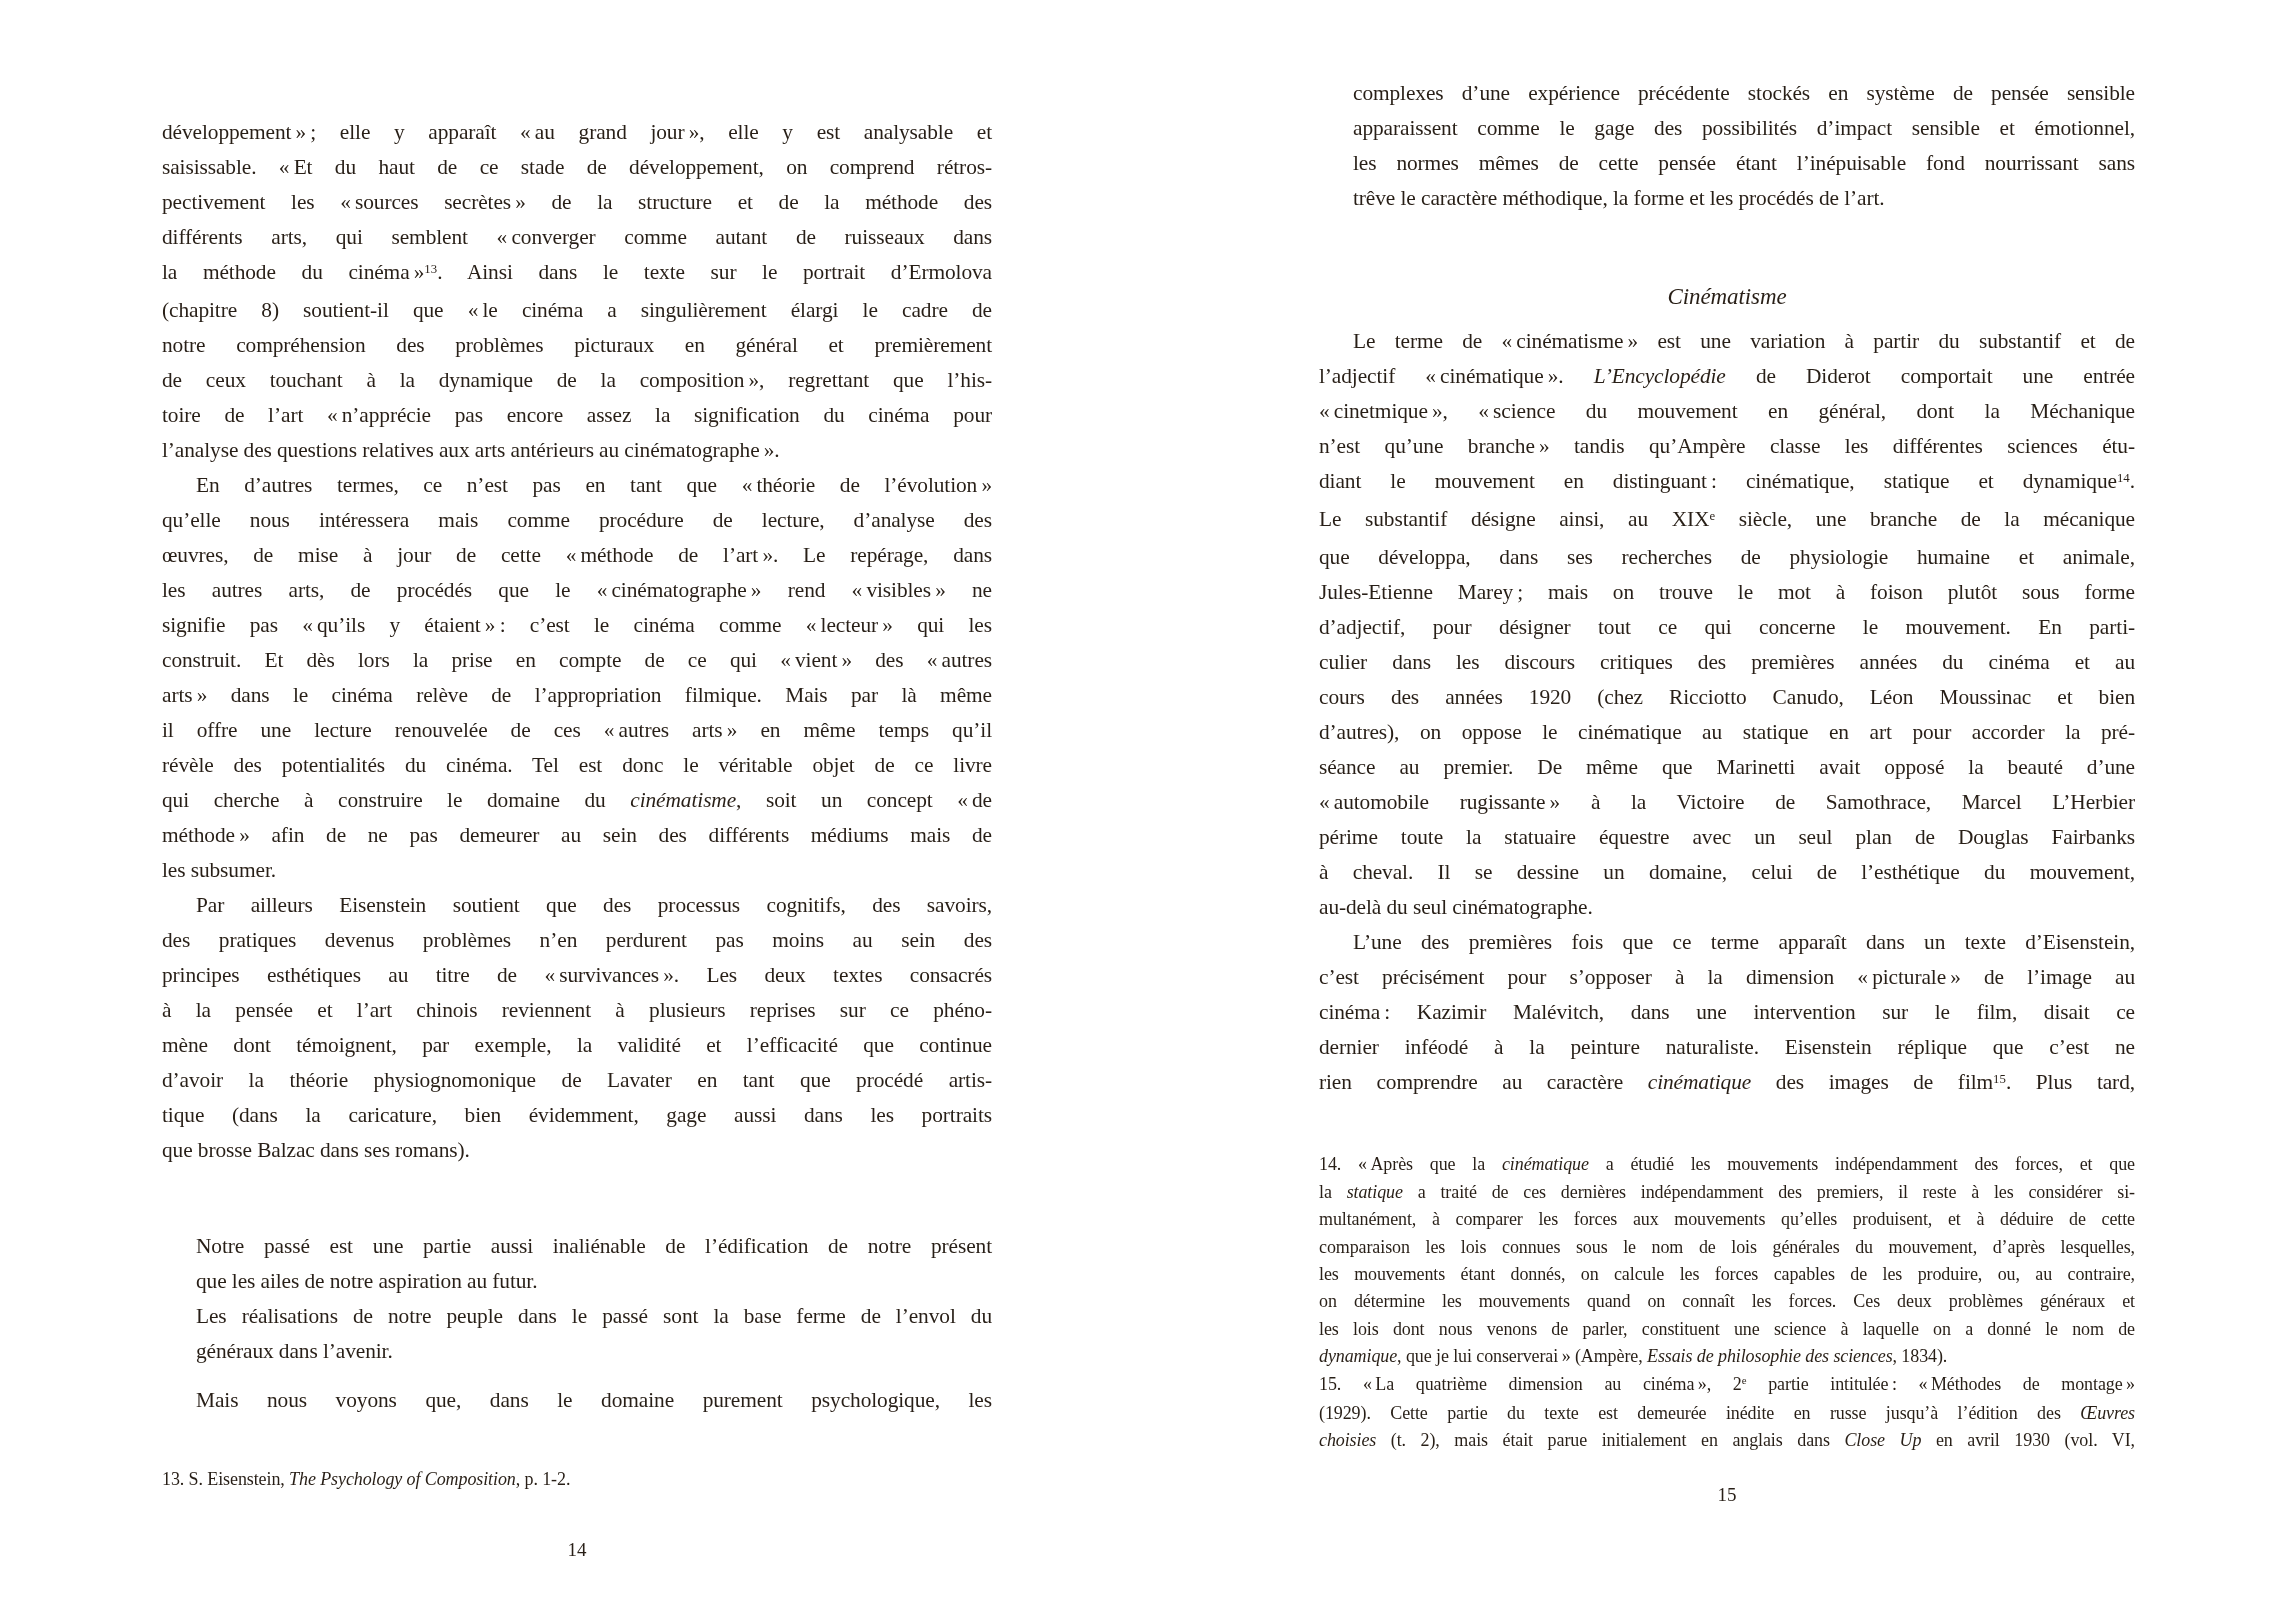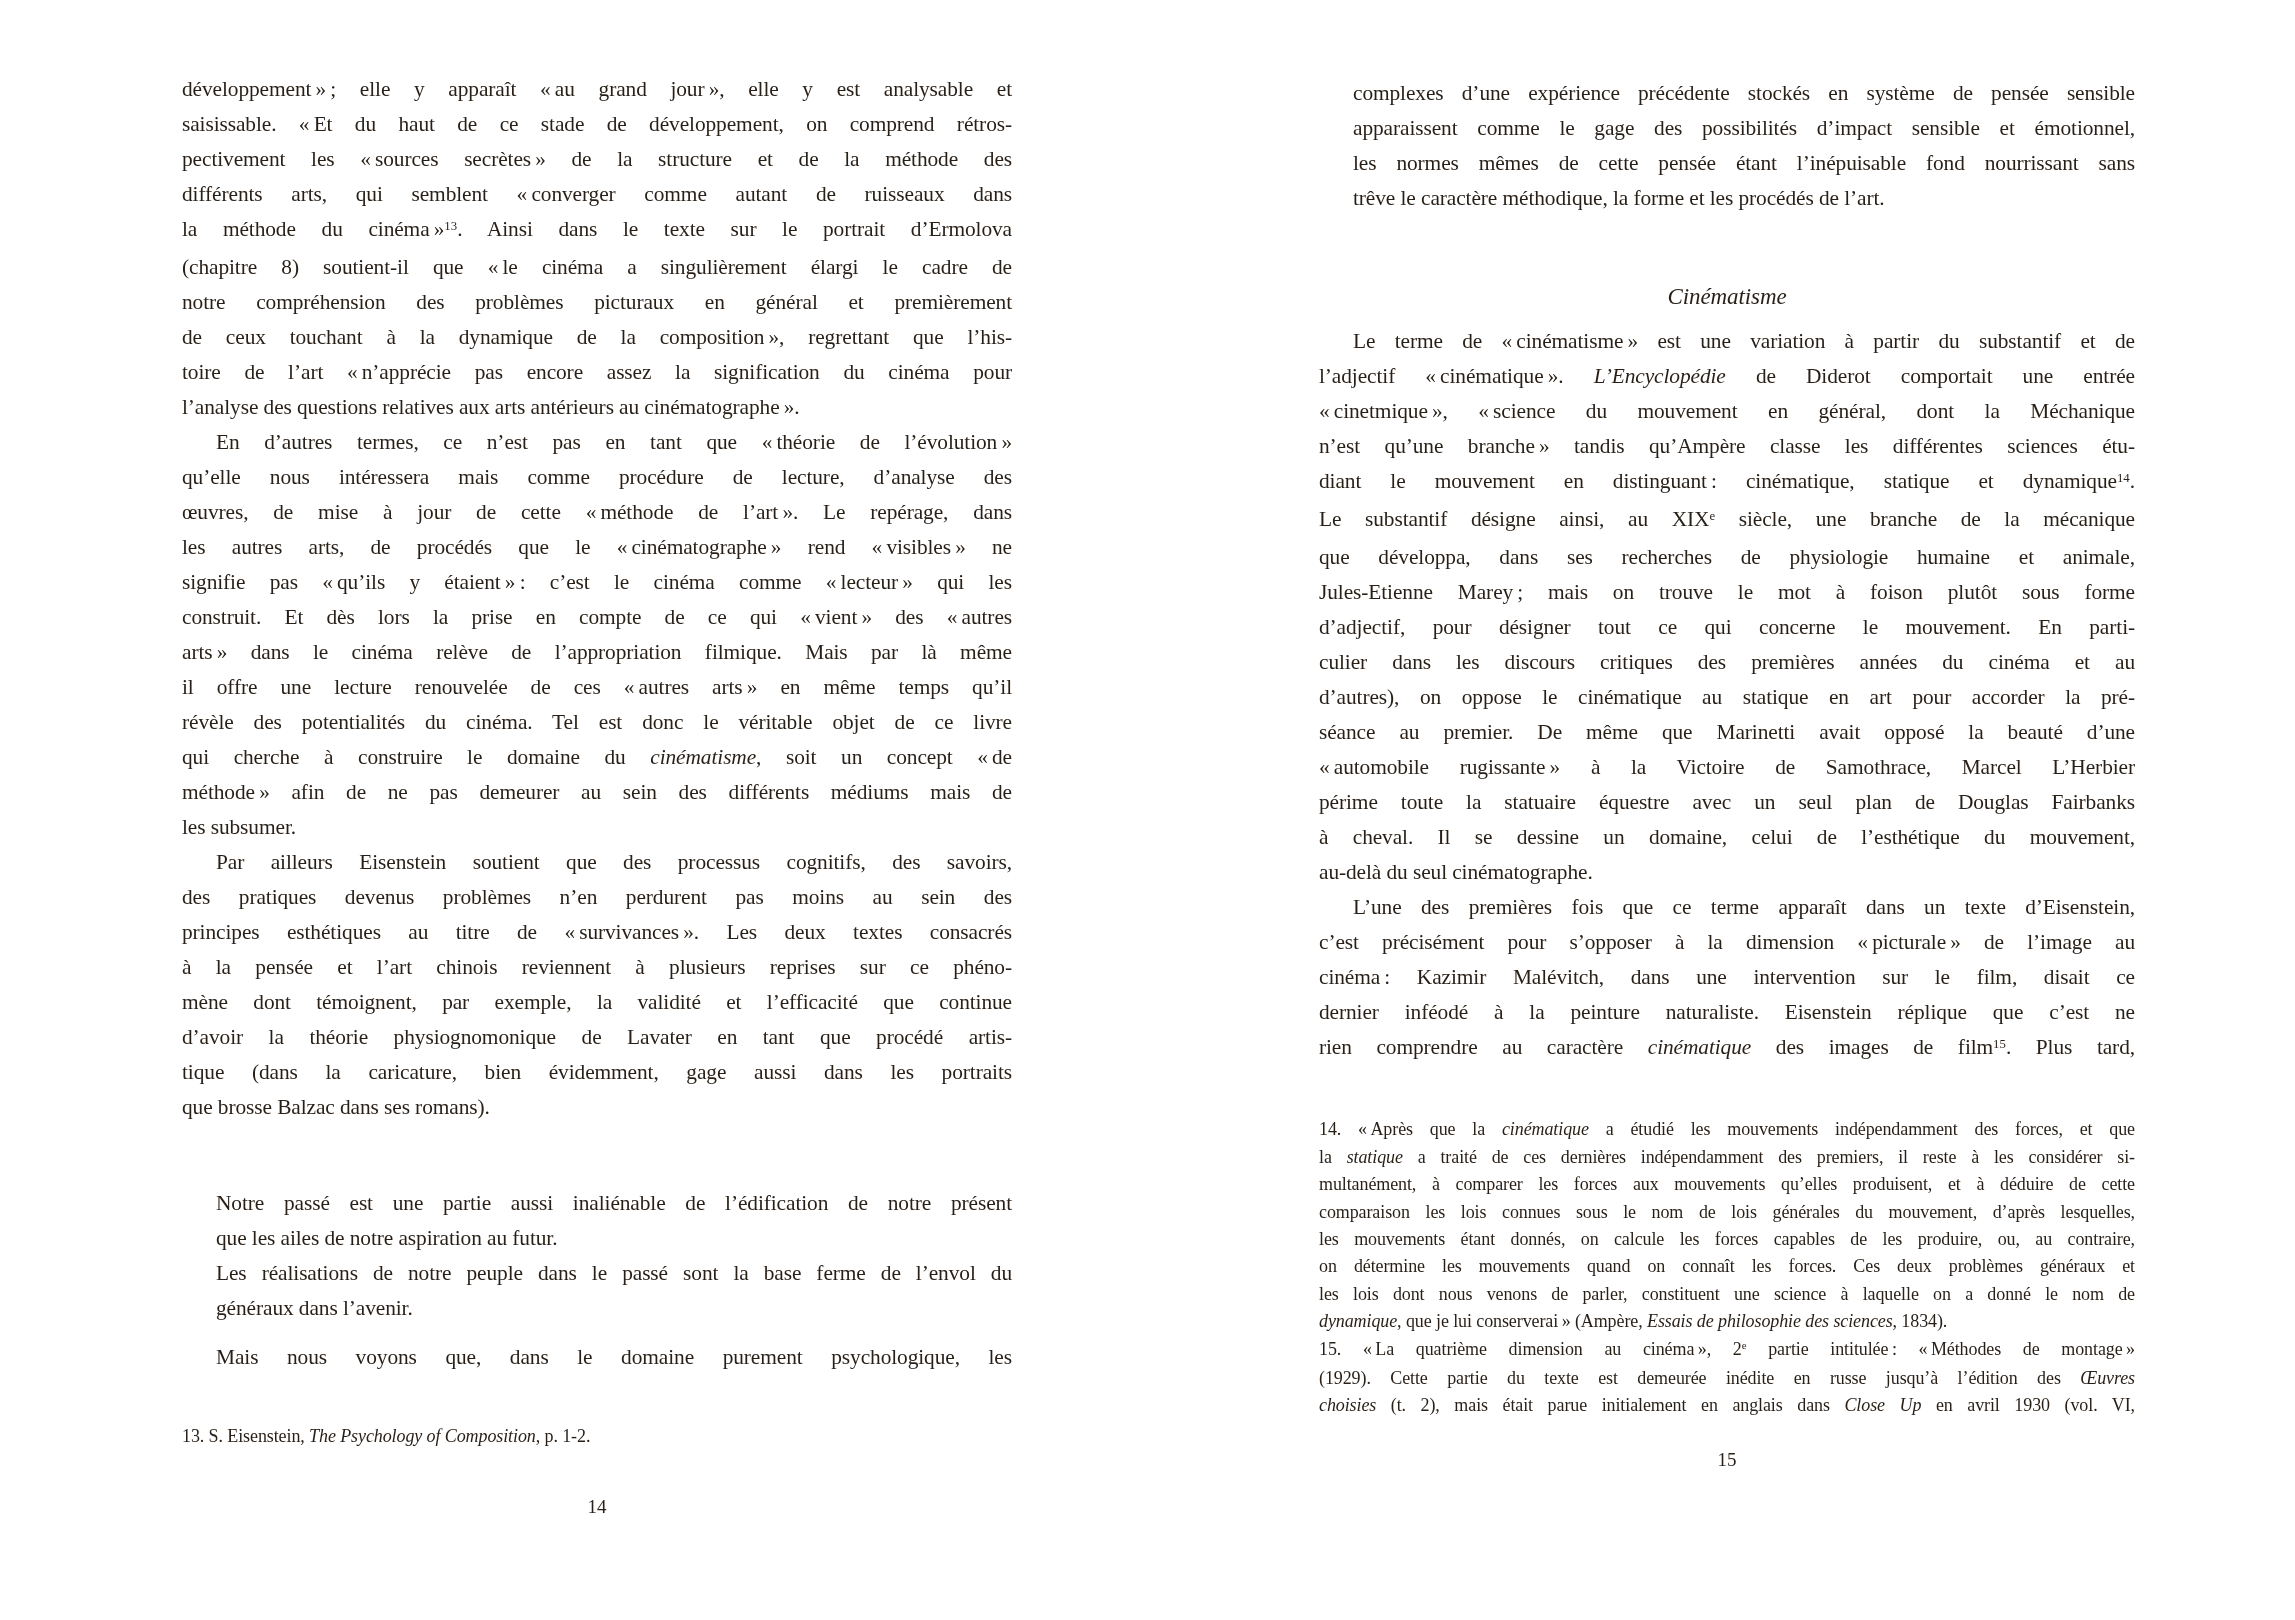--- a/index.html
+++ b/index.html
@@ -3,21 +3,21 @@
 <meta charset="utf-8">
 <style>
   html,body{margin:0;padding:0;background:#ffffff;}
   body{
     width:2295px;height:1621px;position:relative;overflow:hidden;
     font-family:"Liberation Serif","DejaVu Serif",serif;
     color:#281f17;
   }
   .spread{position:absolute;inset:0;}
   .page{position:absolute;top:0;}
-  .page--left{left:182px;width:830px;padding-top:72px;}
+  .page--left{left:162px;width:830px;padding-top:115px;}
   .page--right{left:1319px;width:816px;padding-top:76px;}
 
   .ln{
     font-size:21.4px;line-height:35px;letter-spacing:-0.1px;
     text-align:left;hyphens:none;
   }
   .ln.jst{text-align:justify;text-align-last:justify;-moz-text-align-last:justify;}
   .ln.ind{text-indent:34px;}
   .ln.ctr{text-align:center;text-align-last:center;-moz-text-align-last:center;}
 
@@ -112,20 +112,21 @@
           <div class="ln jst ind">Le terme de « cinématisme » est une variation à partir du substantif et de</div>
           <div class="ln jst">l’adjectif « cinématique ». <span class="it">L’Encyclopédie</span> de Diderot comportait une entrée</div>
           <div class="ln jst">« cinetmique », « science du mouvement en général, dont la Méchanique</div>
           <div class="ln jst">n’est qu’une branche » tandis qu’Ampère classe les différentes sciences étu-</div>
           <div class="ln jst">diant le mouvement en distinguant : cinématique, statique et dynamique<span class="sup">14</span>.</div>
           <div class="ln jst">Le substantif désigne ainsi, au XIX<span class="sup">e</span> siècle, une branche de la mécanique</div>
           <div class="ln jst">que développa, dans ses recherches de physiologie humaine et animale,</div>
           <div class="ln jst">Jules-Etienne Marey ; mais on trouve le mot à foison plutôt sous forme</div>
           <div class="ln jst">d’adjectif, pour désigner tout ce qui concerne le mouvement. En parti-</div>
           <div class="ln jst">culier dans les discours critiques des premières années du cinéma et au</div>
+          <div class="ln jst">cours des années 1920 (chez Ricciotto Canudo, Léon Moussinac et bien</div>
           <div class="ln jst">d’autres), on oppose le cinématique au statique en art pour accorder la pré-</div>
           <div class="ln jst">séance au premier. De même que Marinetti avait opposé la beauté d’une</div>
           <div class="ln jst">« automobile rugissante » à la Victoire de Samothrace, Marcel L’Herbier</div>
           <div class="ln jst">périme toute la statuaire équestre avec un seul plan de Douglas Fairbanks</div>
           <div class="ln jst">à cheval. Il se dessine un domaine, celui de l’esthétique du mouvement,</div>
           <div class="ln">au-delà du seul cinématographe.</div>
         </div>
         <div class="b b-para">
           <div class="ln jst ind">L’une des premières fois que ce terme apparaît dans un texte d’Eisenstein,</div>
           <div class="ln jst">c’est précisément pour s’opposer à la dimension « picturale » de l’image au</div>

